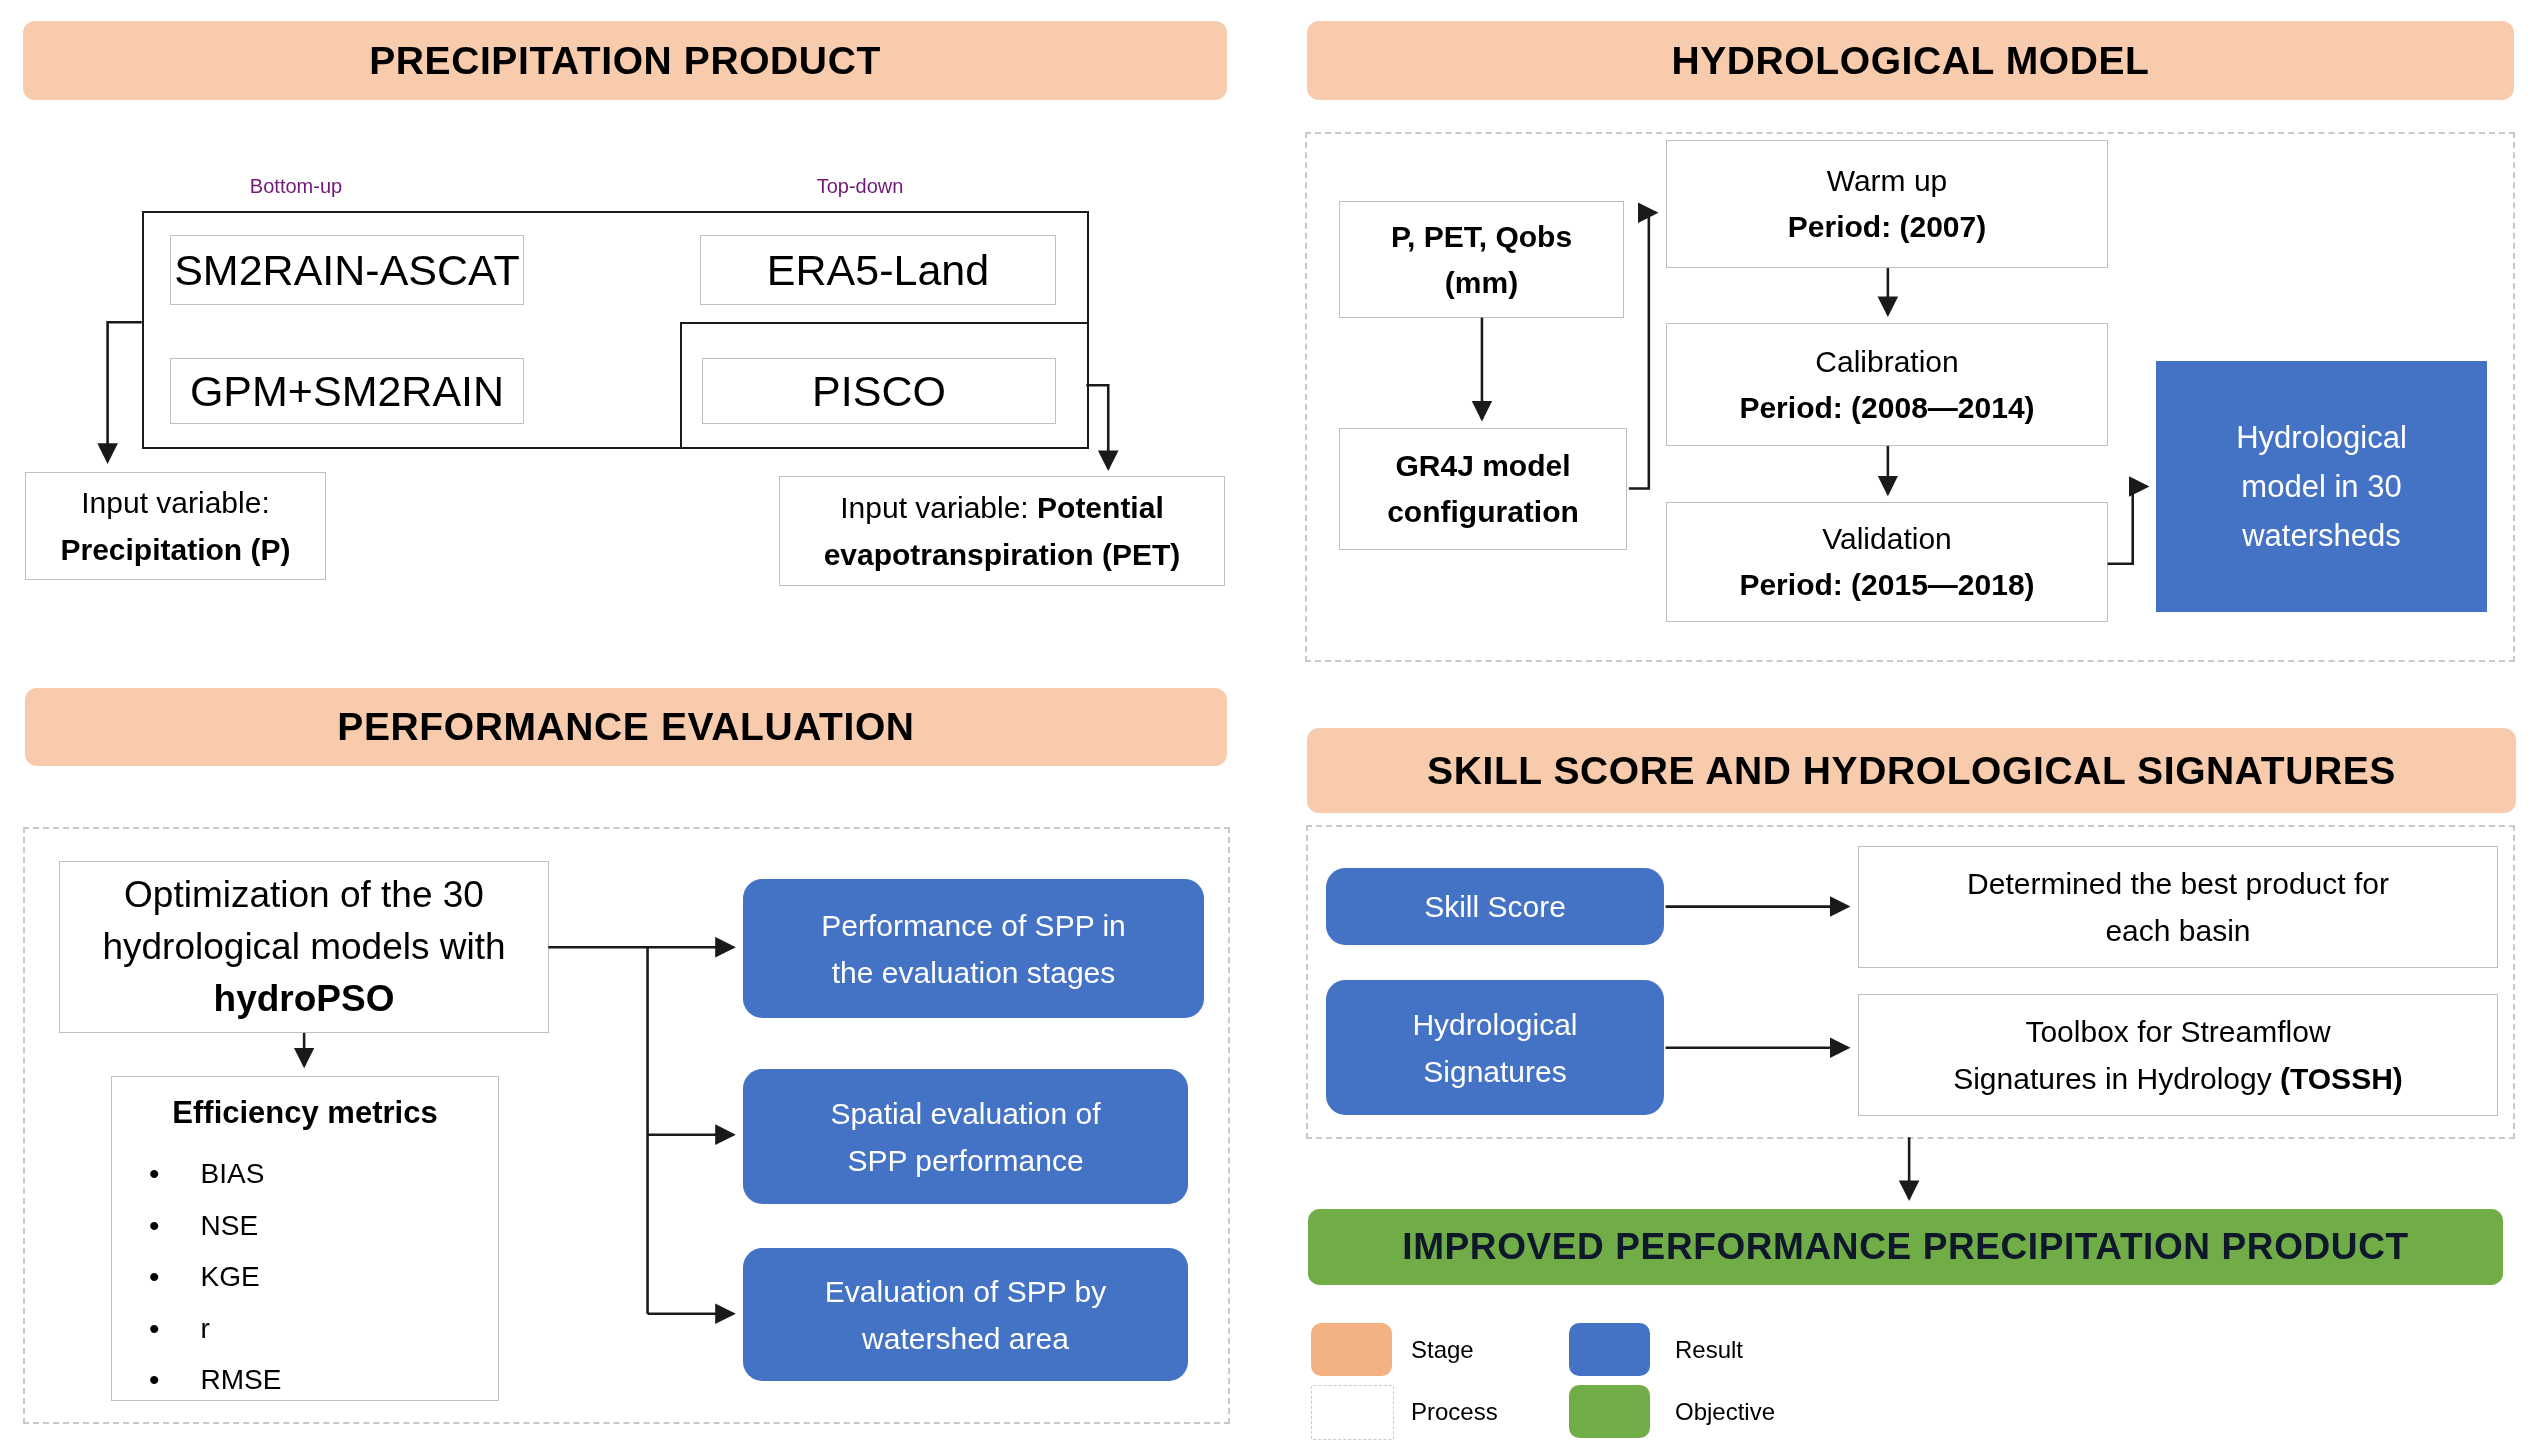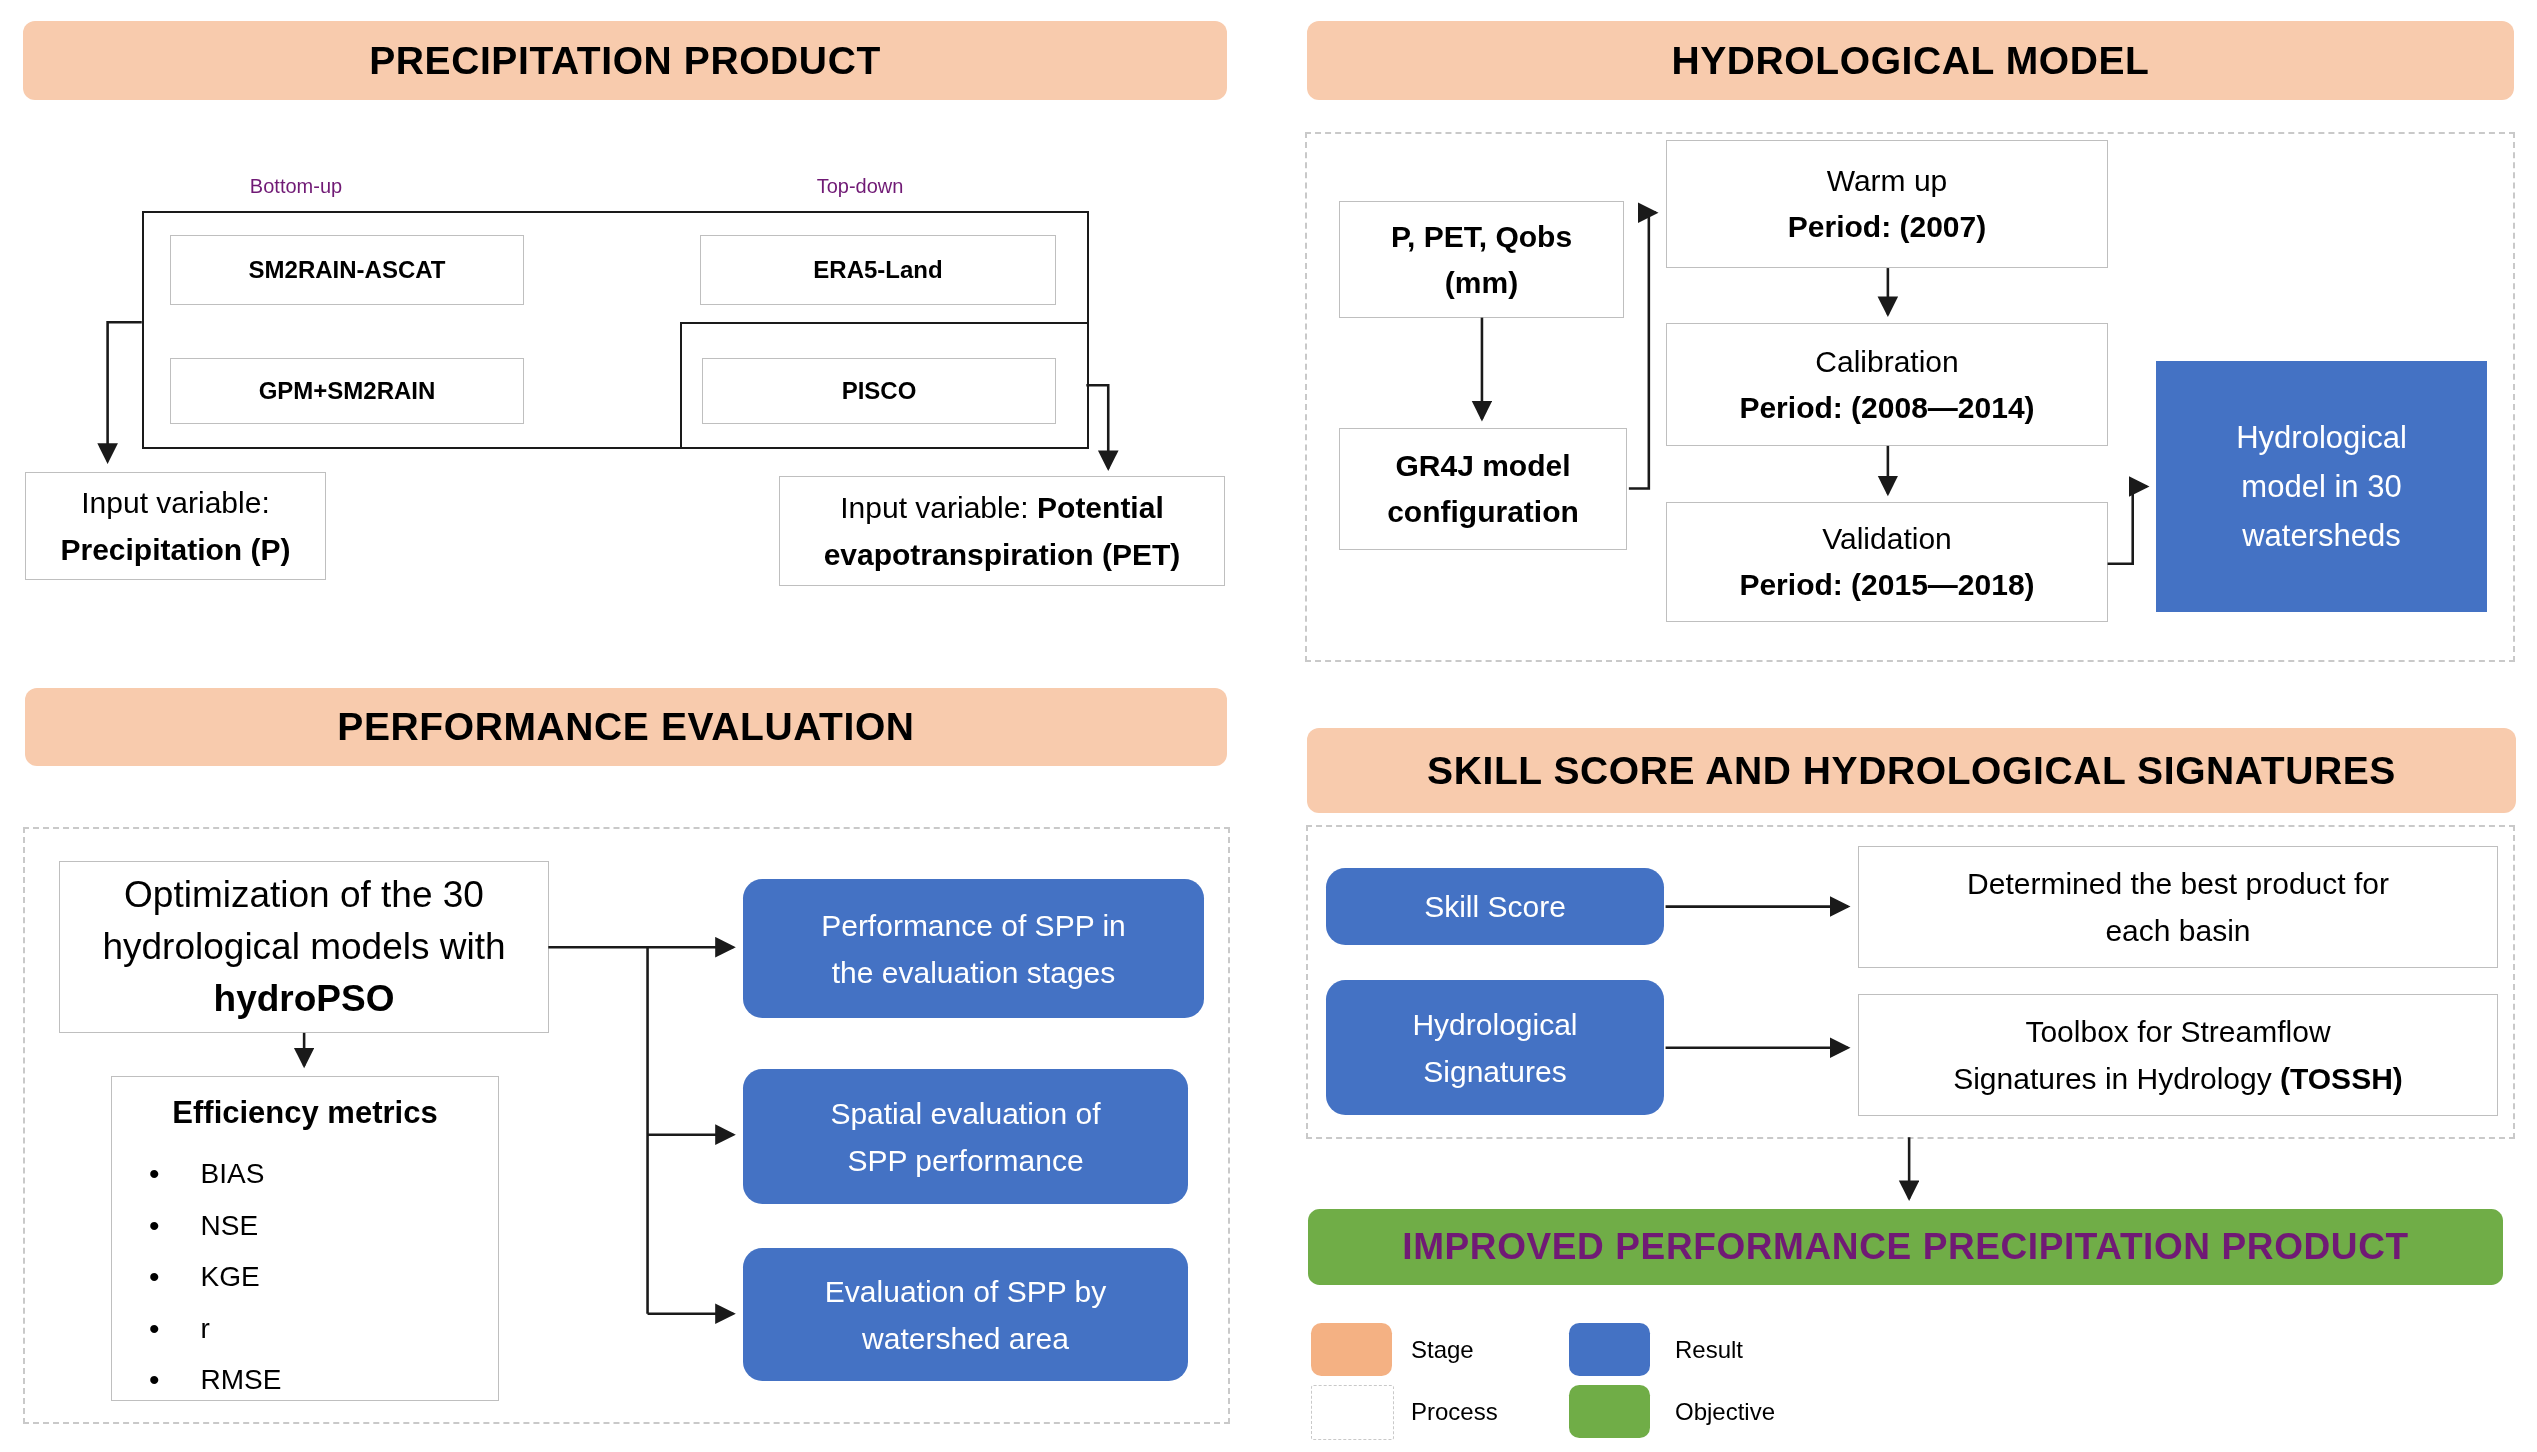--- a/index.html
+++ b/index.html
@@ -8,27 +8,27 @@
   .hdr{position:absolute;background:#F8CBAD;display:flex;align-items:center;justify-content:center;
        font-weight:bold;font-size:39px;letter-spacing:0.6px;border-radius:12px;}
   .wbox{position:absolute;background:#fff;border:1.9px solid #BFBFBF;display:flex;flex-direction:column;
         align-items:center;justify-content:center;text-align:center;}
   .frame{position:absolute;border:2.6px solid #1a1a1a;background:transparent;}
   .dashed{position:absolute;border:2.6px dashed #C9C9C9;background:transparent;}
   .pill{position:absolute;background:#4472C4;color:#fff;border-radius:19.3px;display:flex;flex-direction:column;
         align-items:center;justify-content:center;text-align:center;}
   .bluebox{position:absolute;background:#4472C4;color:#fff;display:flex;flex-direction:column;
         align-items:center;justify-content:center;text-align:center;}
-  .banner{position:absolute;background:#70AD47;color:#701a75;border-radius:11.6px;display:flex;align-items:center;
+  .banner{position:absolute;background:#70AD47;color:#0f172a;border-radius:11.6px;display:flex;align-items:center;
         justify-content:center;font-weight:bold;font-size:37px;letter-spacing:0.6px;}
   .grouplabel{position:absolute;font-size:20px;color:#701a75;text-align:center;}
   .bold{font-weight:bold;}
   .t48{font-size:37px;line-height:52px;}
   .t46{font-size:30px;line-height:47px;}
-  .t50b{font-size:24px;font-weight:bold;}
+  .t50b{font-size:43px;font-weight:normal;}
   .pername{font-size:30px;line-height:46px;}
   .period{font-size:30px;line-height:46px;font-weight:bold;}
   .mrow{display:flex;align-items:center;height:48px;padding-left:37px;font-size:28px;}
   .mrow::before{content:"\2022";font-size:30px;margin-right:41px;}
   .swatch{position:absolute;border-radius:10.3px;}
   .leglabel{position:absolute;font-size:24px;display:flex;align-items:center;}
   svg{position:absolute;left:0;top:0;}
 </style>
 </head>
 <body>

